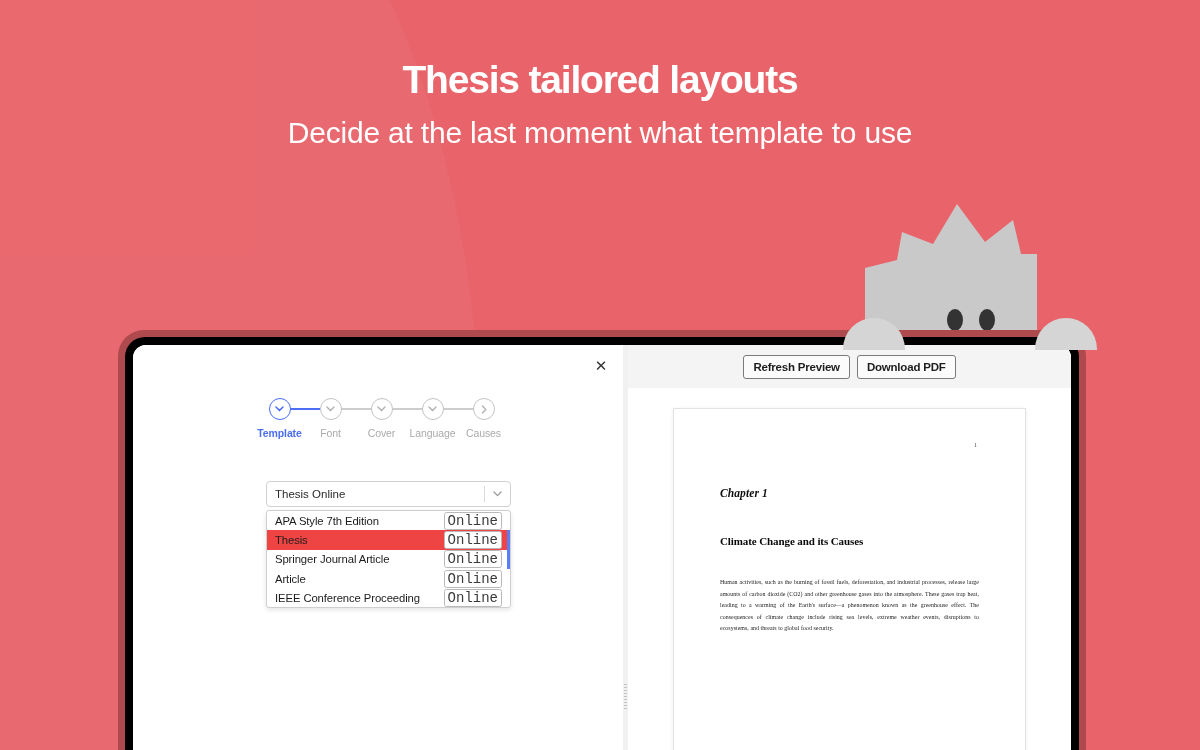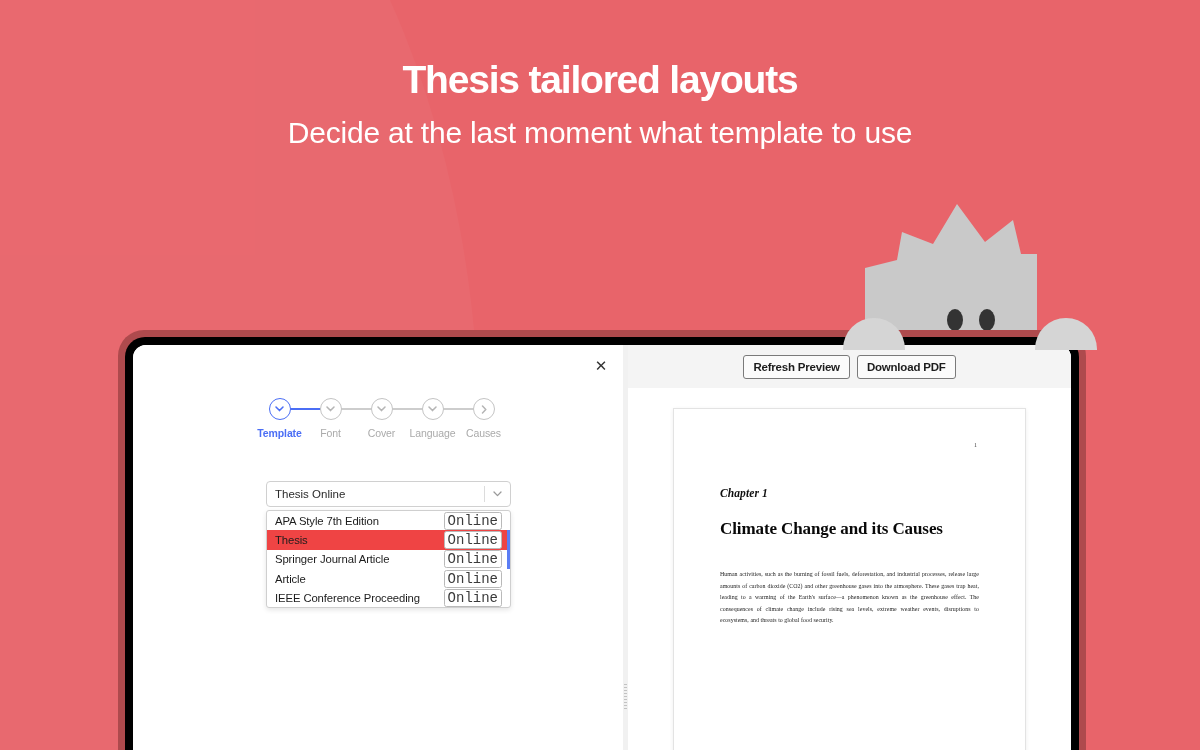--- a/index.html
+++ b/index.html
@@ -329,22 +329,22 @@
   }
   .doc-chapter {
     margin-top: 50px;
     font-size: 11.5px;
     font-weight: 700;
     color: #101010;
     letter-spacing: 0.1px;
     font-style: italic;
   }
   .doc-title {
-    margin-top: 20px;
-    font-size: 17px;
+    margin-top: 36px;
+    font-size: 11px;
     font-weight: 700;
     color: #080808;
     letter-spacing: -0.1px;
   }
   .doc-para {
     margin-top: 30px;
     font-size: 5.9px;
     line-height: 1.95;
     color: #232323;
     text-align: justify;

